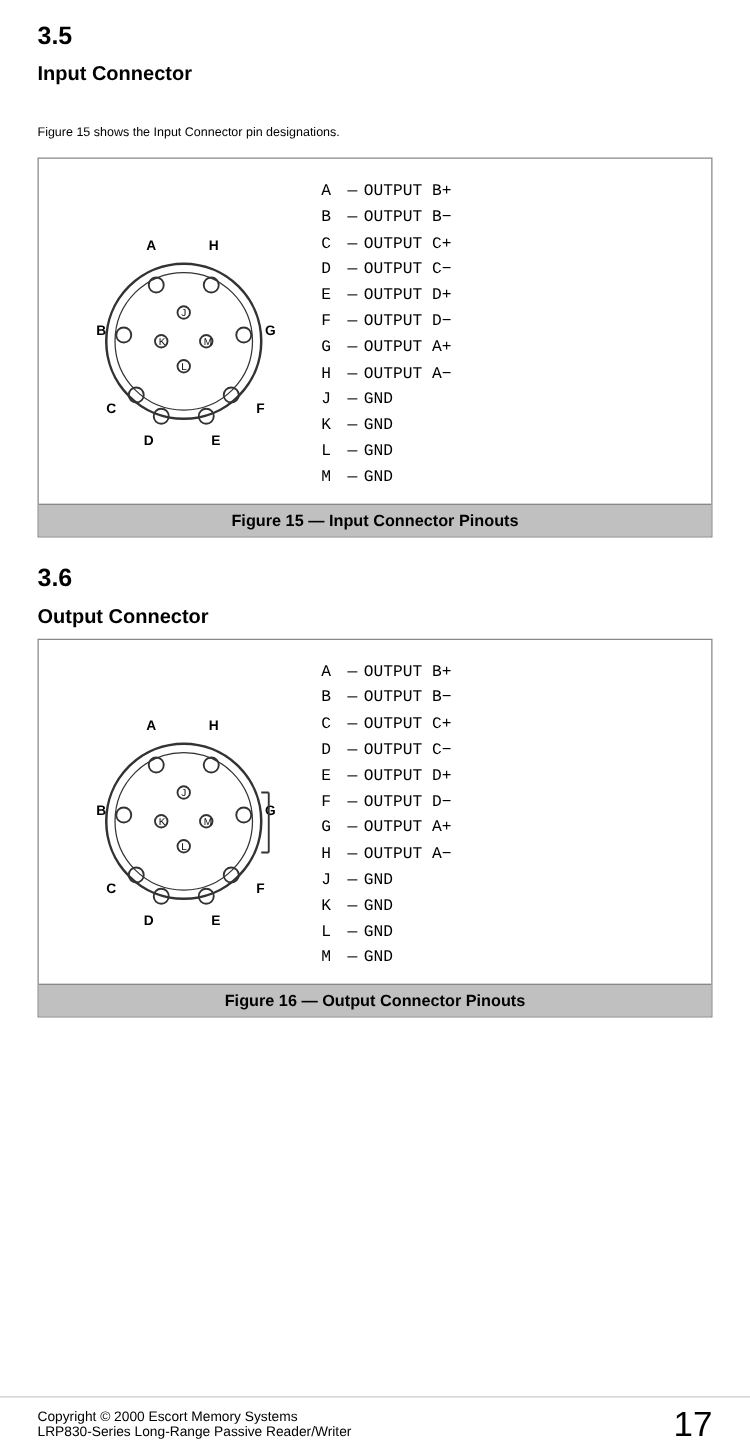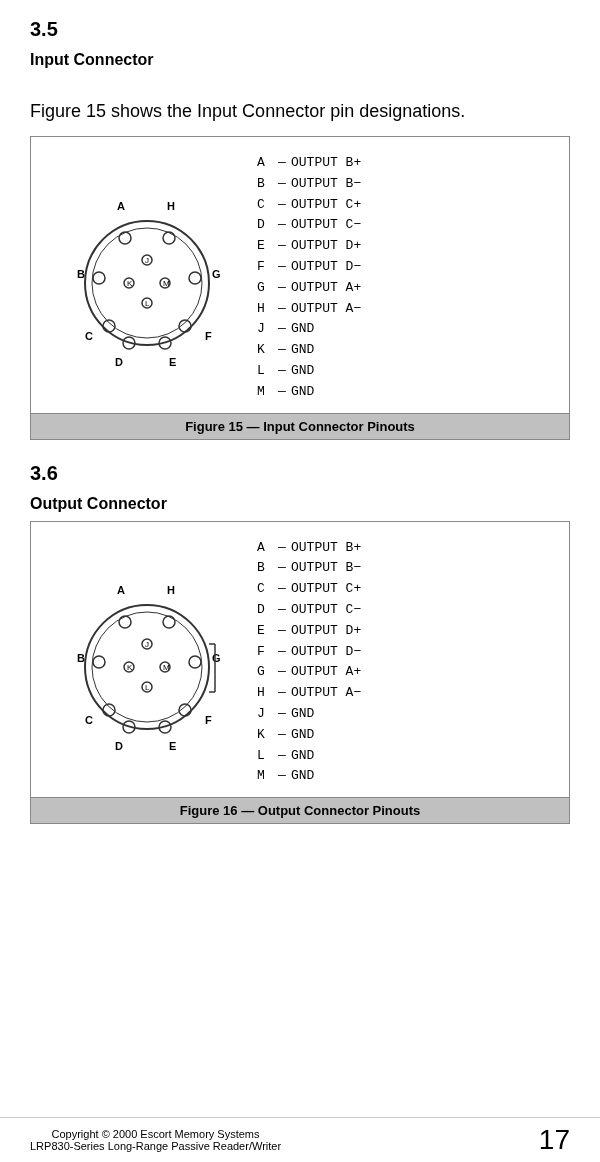--- a/index.html
+++ b/index.html
@@ -31,21 +31,21 @@
       font-size: 20px;
       font-weight: bold;
     }
 
     .section-heading .section-title {
       font-size: 16px;
       font-weight: bold;
     }
 
     .section-desc {
-      font-size: 18px;
+      font-size: 10px;
       margin-bottom: 14px;
       margin-top: 32px;
     }
 
     .figure-box {
       border: 1px solid #888;
       margin-bottom: 22px;
     }
 
     .figure-inner {
@@ -112,21 +112,20 @@
       bottom: 0;
       left: 0;
       right: 0;
       border-top: 1px solid #ccc;
       padding: 6px 30px;
       display: flex;
       justify-content: space-between;
       align-items: center;
       font-size: 11px;
       background: #fff;
-      text-align: center;
     }
 
     .footer-left {
       display: flex;
       flex-direction: column;
     }
 
     .page-number {
       font-size: 28px;
       font-weight: normal;

